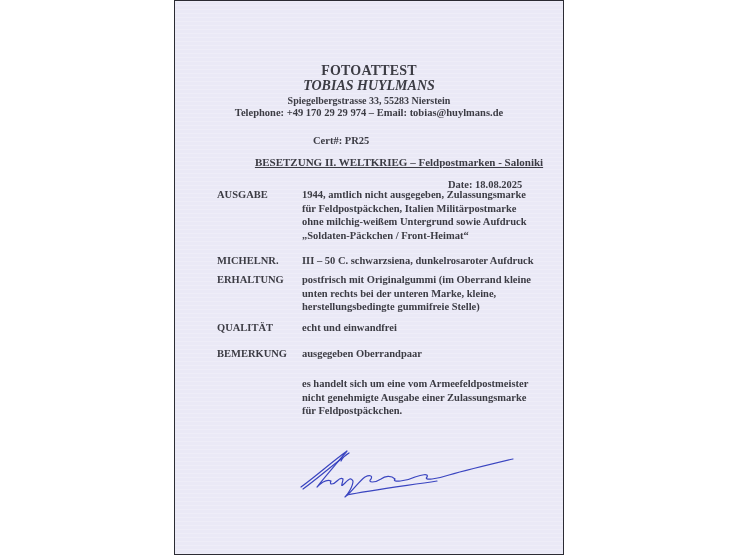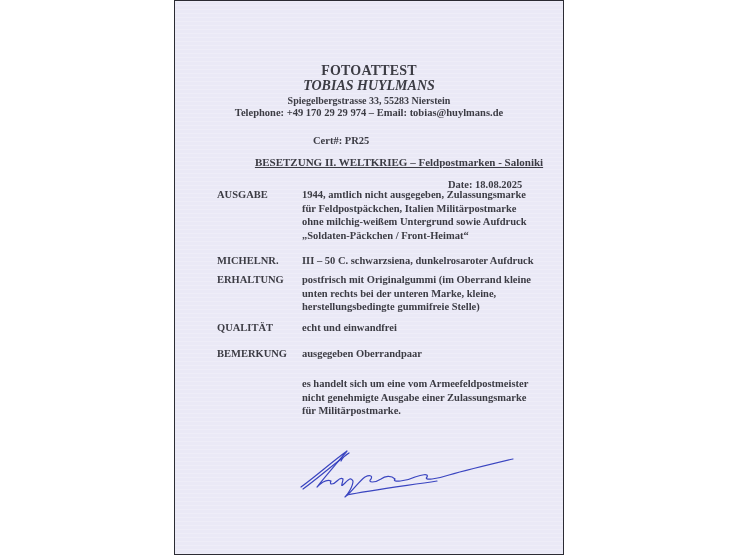--- a/index.html
+++ b/index.html
@@ -82,21 +82,21 @@
     <div class="value">
       <div>ausgegeben Oberrandpaar</div>
     </div>
   </div>
 
   <div class="row text" style="top:376px;">
     <div class="label"></div>
     <div class="value">
       <div>es handelt sich um eine vom Armeefeldpostmeister</div>
       <div>nicht genehmigte Ausgabe einer Zulassungsmarke</div>
-      <div>für Militärpostmarke.</div>
+      <div>für Feldpostpäckchen.</div>
     </div>
   </div>
 
   <svg class="sig" viewBox="0 0 240 70">
     <g fill="none" stroke="#3a45c0" stroke-width="1.2" stroke-linecap="round" stroke-linejoin="round">
       <path d="M14 48 C 28 38, 46 22, 60 12 C 50 24, 38 38, 30 48 C 34 44, 40 40, 44 42 C 42 46, 46 46, 50 42 C 52 40, 54 38, 56 40 C 56 44, 52 50, 58 44 C 62 40, 64 38, 66 42 C 66 48, 60 56, 58 58 C 66 52, 72 42, 78 38 C 82 36, 86 36, 84 40 C 80 44, 88 44, 94 40 C 98 37, 104 36, 108 40 C 104 44, 120 42, 128 38 C 134 36, 142 34, 140 38 C 136 42, 150 40, 162 36 C 180 31, 205 25, 226 20"></path>
       <path d="M16 50 C 30 40, 48 24, 62 14 M 62 14 C 58 16, 56 18, 54 22"></path>
       <path d="M60 56 C 80 52, 110 48, 150 42"></path>
     </g>
   </svg>

